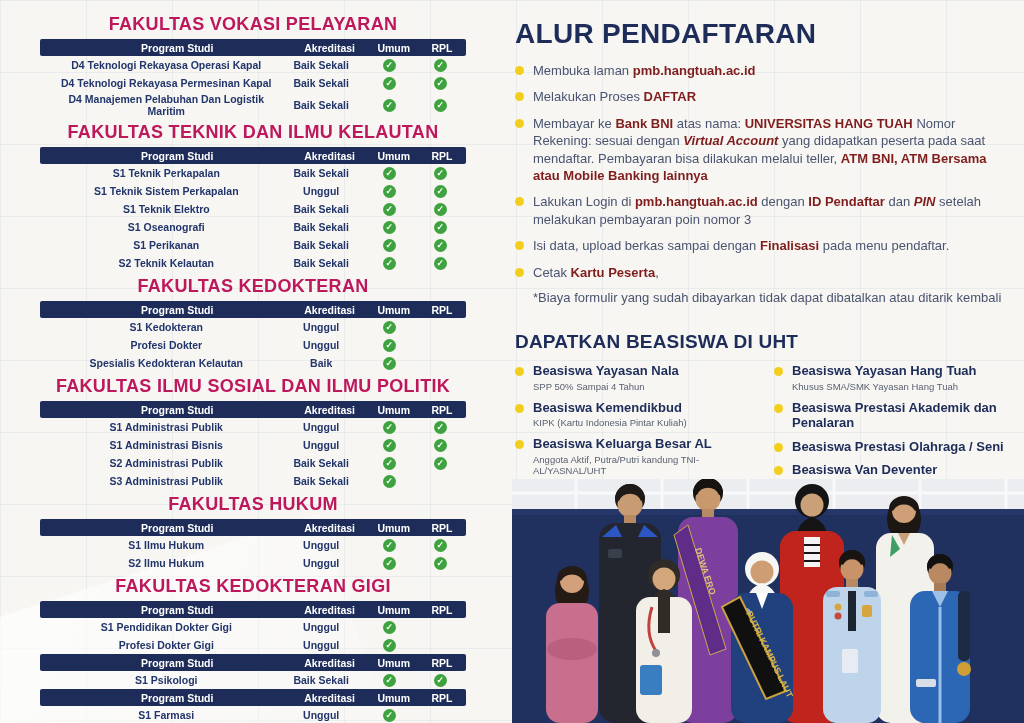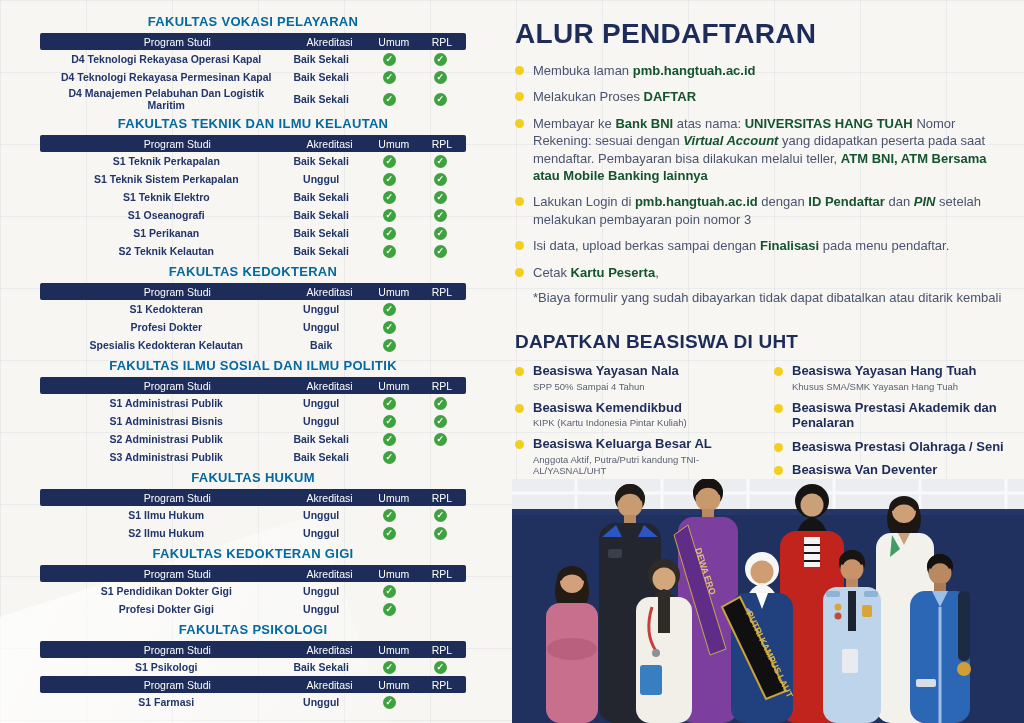--- a/index.html
+++ b/index.html
@@ -13,26 +13,26 @@
     background-size:86px 72px;
   }
   .fold{
     position:absolute;left:-120px;bottom:-180px;width:500px;height:320px;
     background:linear-gradient(135deg, rgba(255,255,255,.9), rgba(255,255,255,0));
     transform:rotate(-18deg);pointer-events:none;
   }
   
   .left-col{position:absolute;left:40px;top:10px;width:426px;}
   .ftitle{
-    text-align:center;font-weight:800;font-size:13px;color:#0369a1;
+    text-align:center;font-weight:800;font-size:18px;color:#be185d;
     letter-spacing:.3px;margin:4px 0 4px;text-transform:uppercase;
   }
   .thead{
     display:flex;align-items:center;height:17px;background:#1d2c59;
-    border-radius:2px;color:#ffffff;font-weight:400;font-size:10.5px;padding-left:25px;
+    border-radius:2px;color:#ffffff;font-weight:700;font-size:10.5px;padding-left:25px;
   }
   .trow{
     display:flex;align-items:center;min-height:16px;padding:1px 0;
     color:#22356b;font-weight:700;font-size:10.5px;line-height:1.15;
   }
   .c0{width:56%;box-sizing:border-box;padding-left:14px;text-align:center;}
   .thead .c0{text-align:center;padding-left:0;}
   .c1{width:20%;text-align:center;}
   .c2{width:12%;display:flex;justify-content:center;align-items:center;}
   .check{
@@ -45,21 +45,21 @@
   .big-title{
     font-size:28px;font-weight:800;color:#1d2c59;letter-spacing:.3px;
     margin:6px 0 12px;
   }
   .bullet-item{display:flex;align-items:flex-start;margin:0 0 9px;}
   .bullet{
     flex:0 0 9px;width:9px;height:9px;border-radius:50%;
     background:#f2cf1d;margin:4px 9px 0 0;
   }
   .btext{font-size:13px;line-height:1.34;color:#4a5470;}
-  .btext b{color:#14532d;}
+  .btext b{color:#7f1d1d;}
   .footnote{font-size:13px;color:#4a5470;margin:2px 0 0 18px;}
   .beasiswa-head{margin-top:26px;margin-bottom:10px;font-size:19px;letter-spacing:.2px;color:#1d2c59;}
   .beasiswa-head .w1{font-weight:700;}
   .beasiswa-head .w2{font-weight:800;}
   .schol-cols{display:flex;gap:18px;}
   .schol-col{width:50%;}
   .schol-item{display:flex;align-items:flex-start;margin:0 0 8px;}
   .schol-name{font-size:13px;font-weight:800;color:#1d2c59;line-height:1.2;}
   .schol-sub{font-size:9.5px;color:#5a6170;margin-top:2px;}
   .more-line{font-size:14px;font-weight:800;color:#1d2c59;letter-spacing:.4px;margin-top:14px;}
@@ -311,21 +311,20 @@
       <div class="trow">
         <div class="c0">Profesi Dokter Gigi</div>
         <div class="c1">Unggul</div>
         <div class="c2">
           <span class="check">✓</span>
         </div>
         <div class="c2"></div>
       </div>
     </div>
     <div class="fsection">
-      <div class="ftitle">FAKULTAS PSIKOLOGI</div>
       <div class="thead">
         <div class="c0">Program Studi</div>
         <div class="c1">Akreditasi</div>
         <div class="c2">Umum</div>
         <div class="c2">RPL</div>
       </div>
       <div class="trow">
         <div class="c0">S1 Psikologi</div>
         <div class="c1">Baik Sekali</div>
         <div class="c2">

